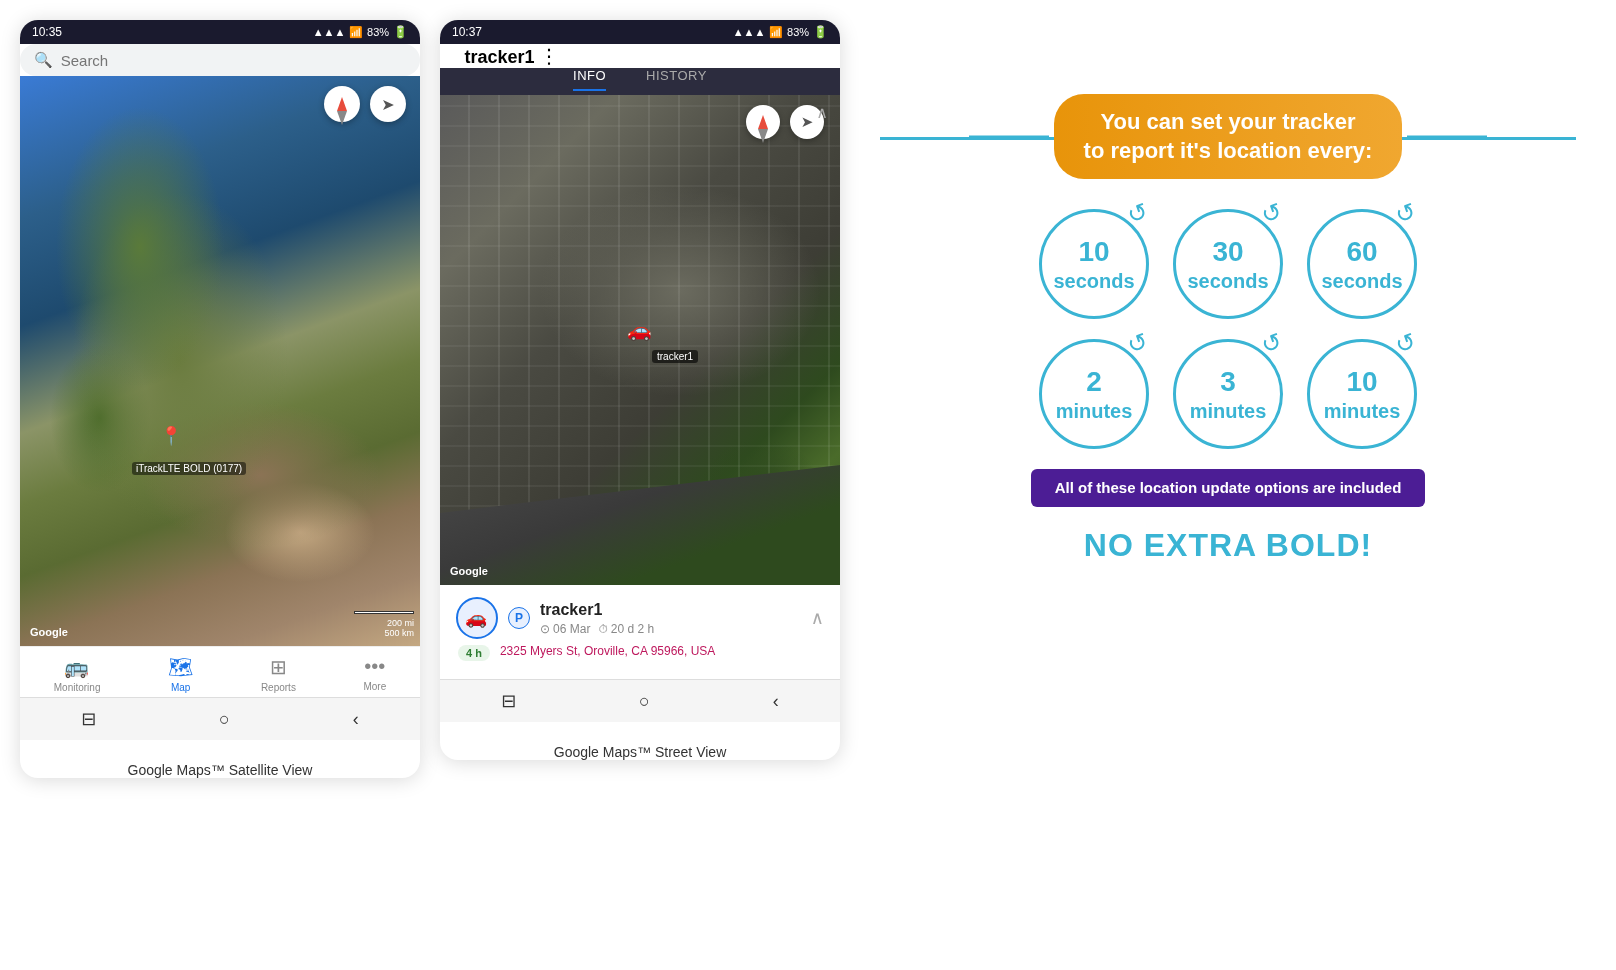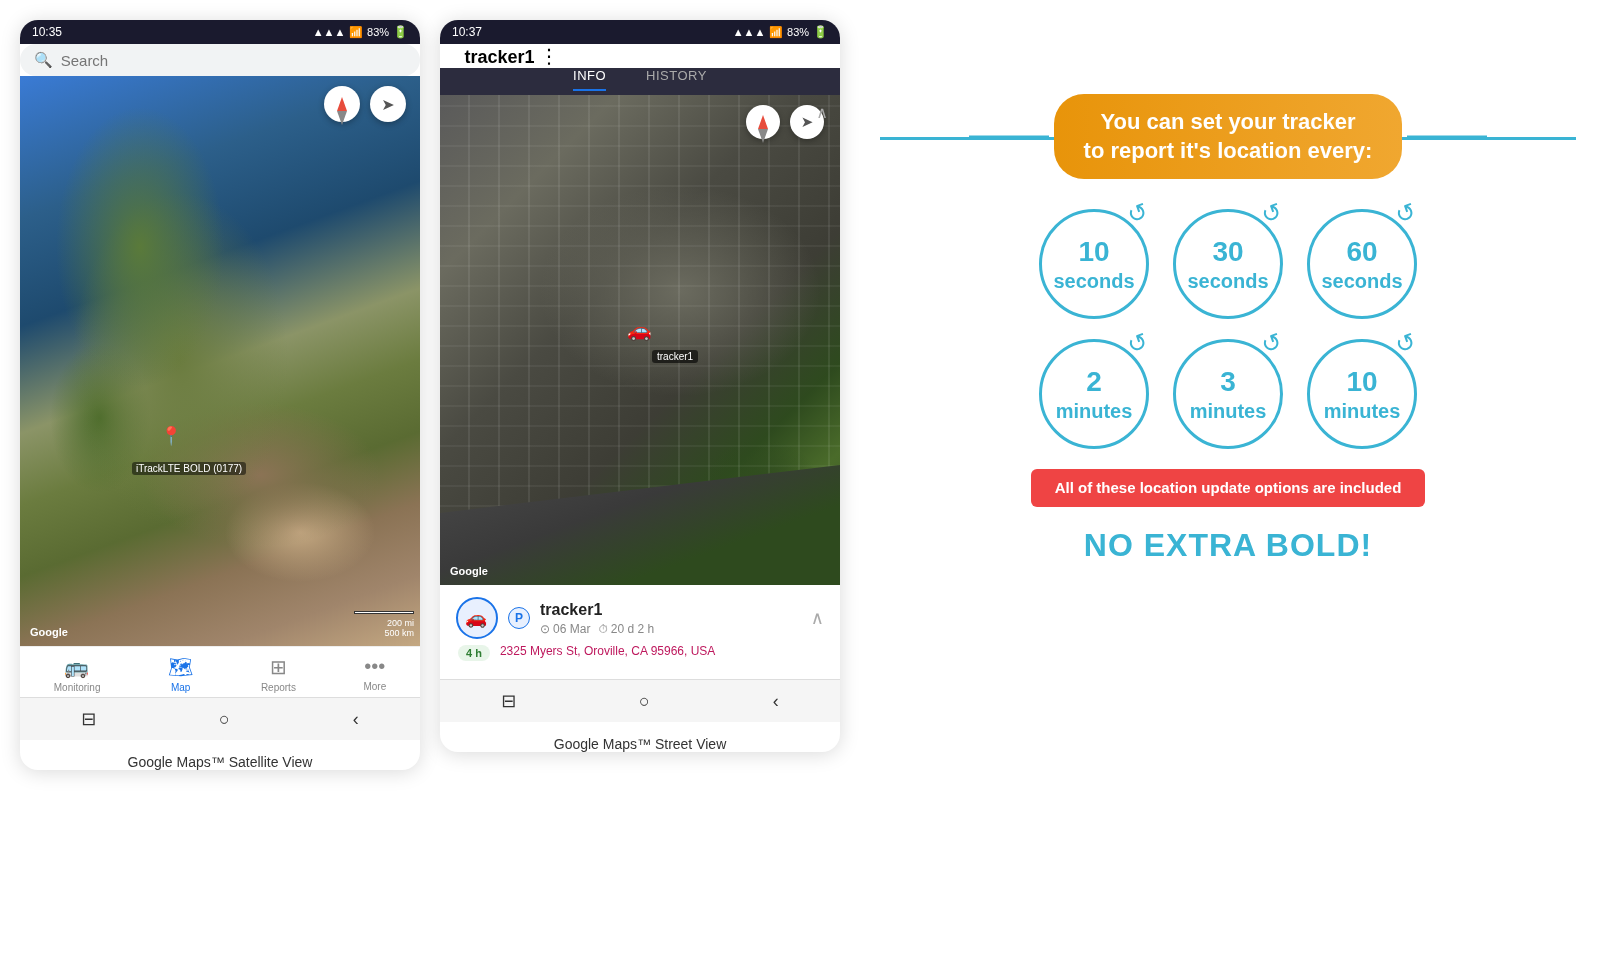--- a/index.html
+++ b/index.html
@@ -406,21 +406,21 @@
       padding: 2px 8px;
       border-radius: 10px;
       margin-left: 2px;
       font-weight: bold;
     }
 
     .caption-text {
       text-align: center;
       font-size: 14px;
       color: #333;
-      margin-top: 14px;
+      margin-top: 22px;
       padding: 0 10px;
     }
 
     
     .infographic {
       flex: 1;
       background: #fff;
       display: flex;
       flex-direction: column;
       align-items: center;
@@ -500,21 +500,21 @@
       color: #3ab4d4;
       line-height: 1.2;
     }
 
     .circle-text .number {
       font-size: 28px;
       display: block;
     }
 
     .info-included-banner {
-      background: #ef4444;
+      background: #4c1d95;
       border-radius: 6px;
       padding: 10px 24px;
       text-align: center;
     }
     .info-included-text {
       color: #fff;
       font-size: 15px;
       font-weight: 600;
     }
 

